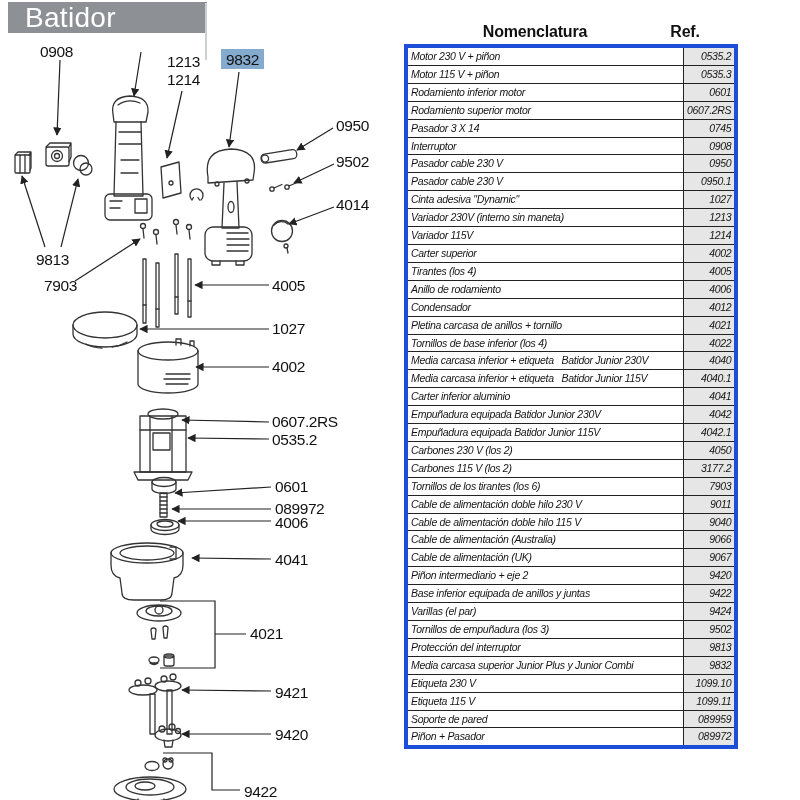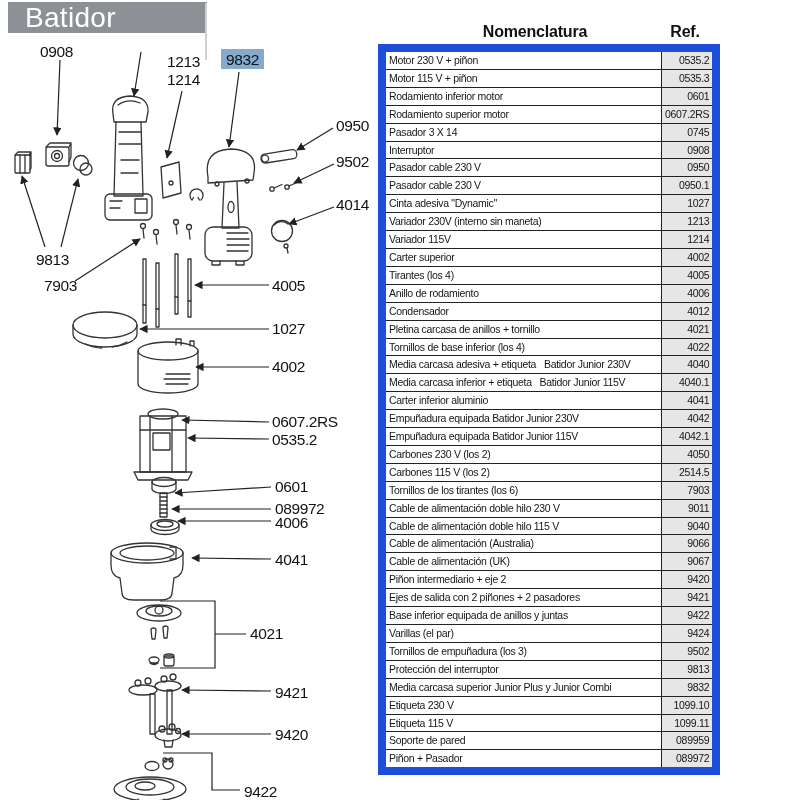--- a/index.html
+++ b/index.html
@@ -12,22 +12,23 @@
     position:absolute;left:8px;top:2px;width:199px;height:31px;
     background:#8d9196;color:#fff;font-size:28px;line-height:31px;
     padding-left:17px;box-sizing:border-box;letter-spacing:.3px;
   }
   .title-edge{position:absolute;left:205px;top:3px;width:2px;height:57px;background:#cdd0d2;}
   
   .tbl-header{position:absolute;top:23px;font-weight:bold;font-size:16px;text-align:center;letter-spacing:-.2px;}
   .hdr-name{left:397px;width:276px;}
   .hdr-ref{left:662px;width:46px;}
   table.parts{
-    position:absolute;left:378px;top:44px;border-collapse:collapse;table-layout:fixed;
-    border:8px solid #1d4ed8;
+    position:absolute;left:404px;top:44px;border-collapse:collapse;table-layout:fixed;
+    border:4px solid #1d4ed8;
+    font-style:italic;
   }
   table.parts td{
     border:1px solid #222;height:16.9px;font-size:10.5px;line-height:16.9px;
     padding:0 3px;white-space:pre;overflow:hidden;letter-spacing:-.3px;color:#151515;
   }
   td.cell-name{width:269px;background:#fff;text-align:left;}
   td.cell-ref{width:41px;background:#e6e6e6;text-align:right;}
   
   svg.diagram{position:absolute;left:0;top:0;}
   svg .lbl{font-family:"Liberation Sans",sans-serif;font-size:15.5px;fill:#111;letter-spacing:-.4px;}
@@ -104,21 +105,21 @@
       </tr>
       <tr>
         <td class="cell-name">Pletina carcasa de anillos + tornillo</td>
         <td class="cell-ref">4021</td>
       </tr>
       <tr>
         <td class="cell-name">Tornillos de base inferior (los 4)</td>
         <td class="cell-ref">4022</td>
       </tr>
       <tr>
-        <td class="cell-name">Media carcasa adesiva + etiqueta   Batidor Junior 230V</td>
+        <td class="cell-name">Media carcasa inferior + etiqueta   Batidor Junior 230V</td>
         <td class="cell-ref">4040</td>
       </tr>
       <tr>
         <td class="cell-name">Media carcasa inferior + etiqueta   Batidor Junior 115V</td>
         <td class="cell-ref">4040.1</td>
       </tr>
       <tr>
         <td class="cell-name">Carter inferior aluminio</td>
         <td class="cell-ref">4041</td>
       </tr>
@@ -129,21 +130,21 @@
       <tr>
         <td class="cell-name">Empuñadura equipada Batidor Junior 115V</td>
         <td class="cell-ref">4042.1</td>
       </tr>
       <tr>
         <td class="cell-name">Carbones 230 V (los 2)</td>
         <td class="cell-ref">4050</td>
       </tr>
       <tr>
         <td class="cell-name">Carbones 115 V (los 2)</td>
-        <td class="cell-ref">2514.5</td>
+        <td class="cell-ref">3177.2</td>
       </tr>
       <tr>
         <td class="cell-name">Tornillos de los tirantes (los 6)</td>
         <td class="cell-ref">7903</td>
       </tr>
       <tr>
         <td class="cell-name">Cable de alimentación doble hilo 230 V</td>
         <td class="cell-ref">9011</td>
       </tr>
       <tr>
@@ -154,24 +155,20 @@
         <td class="cell-name">Cable de alimentación (Australia)</td>
         <td class="cell-ref">9066</td>
       </tr>
       <tr>
         <td class="cell-name">Cable de alimentación (UK)</td>
         <td class="cell-ref">9067</td>
       </tr>
       <tr>
         <td class="cell-name">Piñon intermediario + eje 2</td>
         <td class="cell-ref">9420</td>
-      </tr>
-      <tr>
-        <td class="cell-name">Ejes de salida con 2 piñones + 2 pasadores</td>
-        <td class="cell-ref">9421</td>
       </tr>
       <tr>
         <td class="cell-name">Base inferior equipada de anillos y juntas</td>
         <td class="cell-ref">9422</td>
       </tr>
       <tr>
         <td class="cell-name">Varillas (el par)</td>
         <td class="cell-ref">9424</td>
       </tr>
       <tr>

